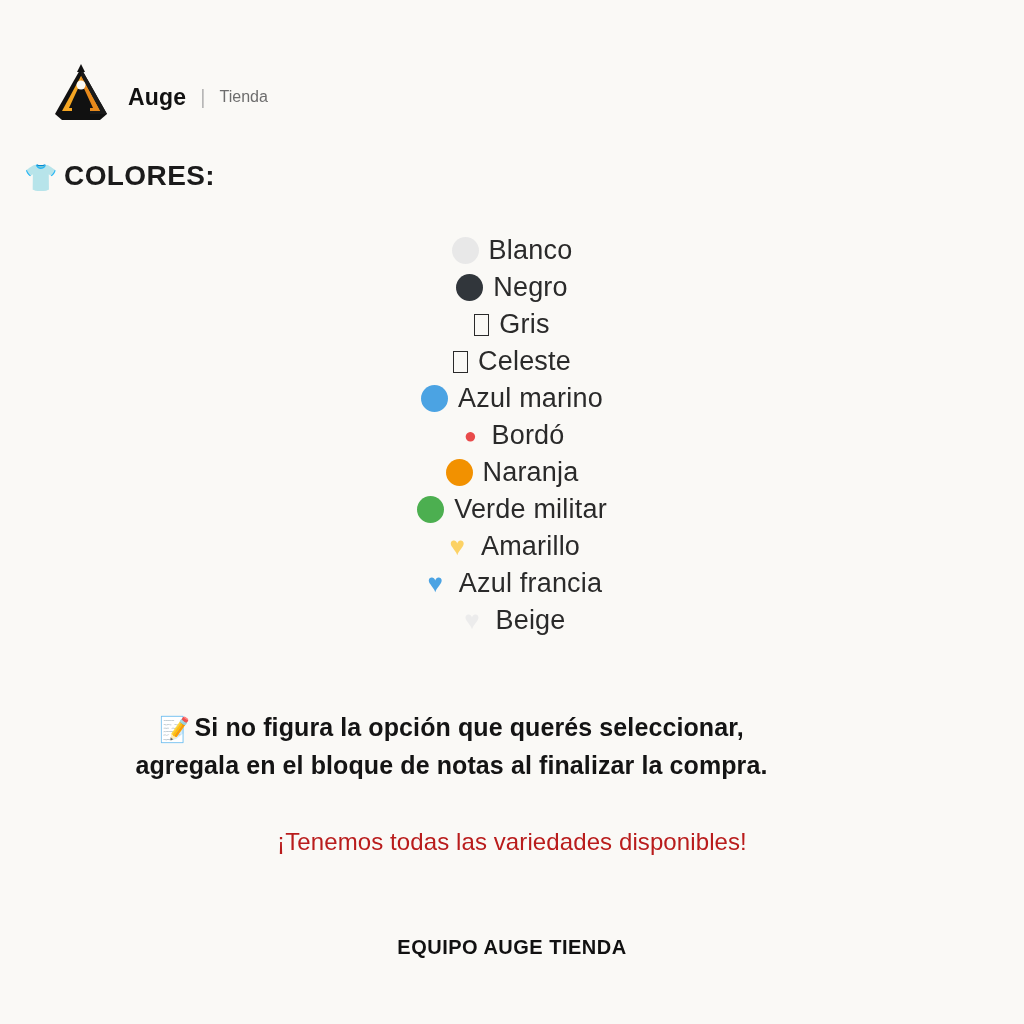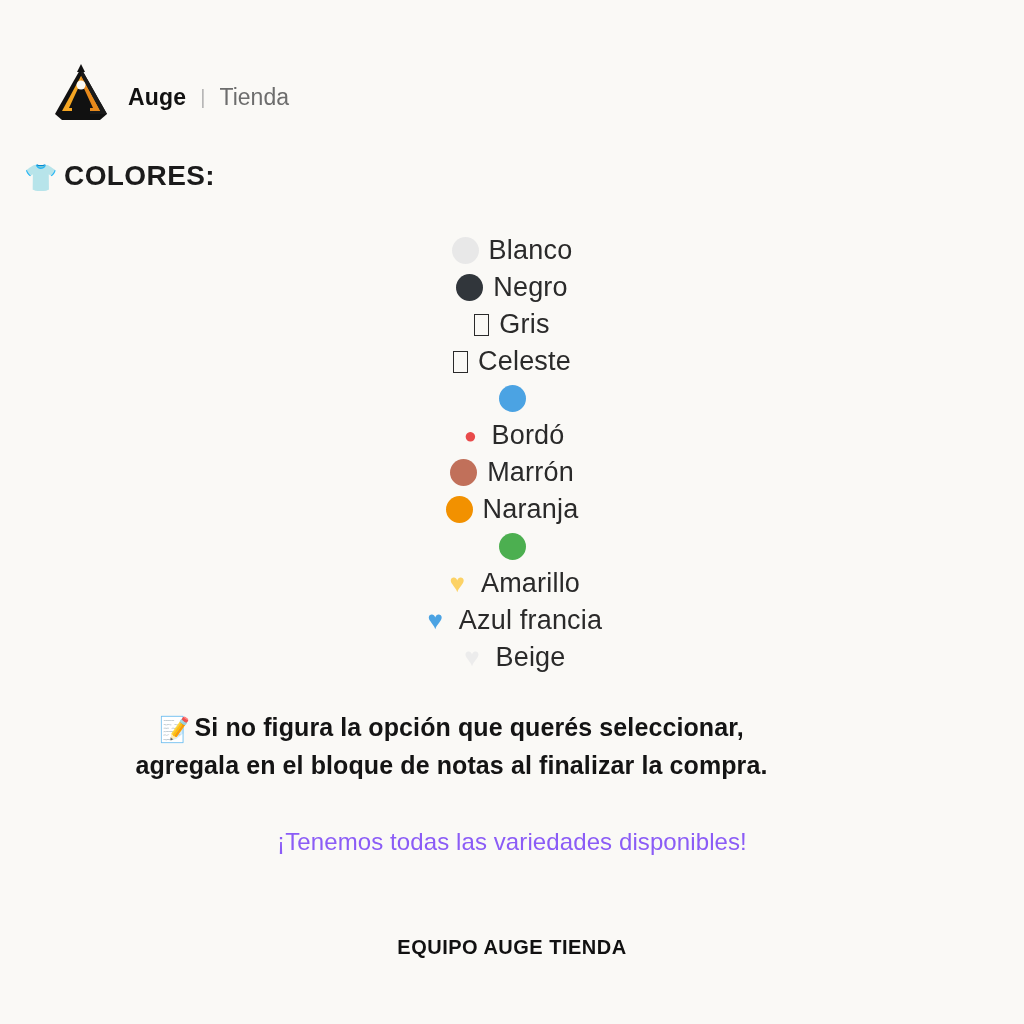--- a/index.html
+++ b/index.html
@@ -49,21 +49,21 @@
     font-weight: bold;
     letter-spacing: 0.2px;
     color: #111111;
   }
   .brand-sep {
     color: #b5b5b5;
     font-size: 20px;
     font-weight: 300;
   }
   .brand-sub {
-    font-size: 23px;
+    font-size: 16px;
     color: #6d6d6d;
     font-weight: 400;
   }
 
   
   .title {
     position: absolute;
     top: 160px;
     left: 0;
     width: 1024px;
@@ -148,21 +148,21 @@
     display: block;
   }
 
   .tagline {
     position: absolute;
     top: 828px;
     left: 0;
     width: 1024px;
     text-align: center;
     font-size: 24px;
-    color: #8b5cf6;
+    color: #b91c1c;
     letter-spacing: 0.1px;
   }
 
   .signature {
     position: absolute;
     top: 936px;
     left: 0;
     width: 1024px;
     text-align: center;
     font-size: 20px;
@@ -213,35 +213,33 @@
       <div class="color-row">
         <span class="tofu"></span>
         <span>Gris</span>
       </div>
       <div class="color-row">
         <span class="tofu"></span>
         <span>Celeste</span>
       </div>
       <div class="color-row">
         <span class="swatch" style="background: rgb(75, 163, 227);"></span>
+        <span>Azul marino</span>
       </div>
       <div class="color-row">
         <span class="drop-shape" style="color: rgb(233, 75, 75); font-size: 22px;">●</span>
         <span>Bordó</span>
       </div>
       <div class="color-row">
-        <span class="swatch" style="background: rgb(193, 112, 90);"></span>
-        <span>Marrón</span>
-      </div>
-      <div class="color-row">
         <span class="swatch" style="background: rgb(242, 145, 0);"></span>
         <span>Naranja</span>
       </div>
       <div class="color-row">
         <span class="swatch" style="background: rgb(76, 175, 80);"></span>
+        <span>Verde militar</span>
       </div>
       <div class="color-row">
         <span class="heart-shape" style="color: rgb(252, 210, 101);">♥</span>
         <span>Amarillo</span>
       </div>
       <div class="color-row">
         <span class="heart-shape" style="color: rgb(75, 163, 227);">♥</span>
         <span>Azul francia</span>
       </div>
       <div class="color-row">

